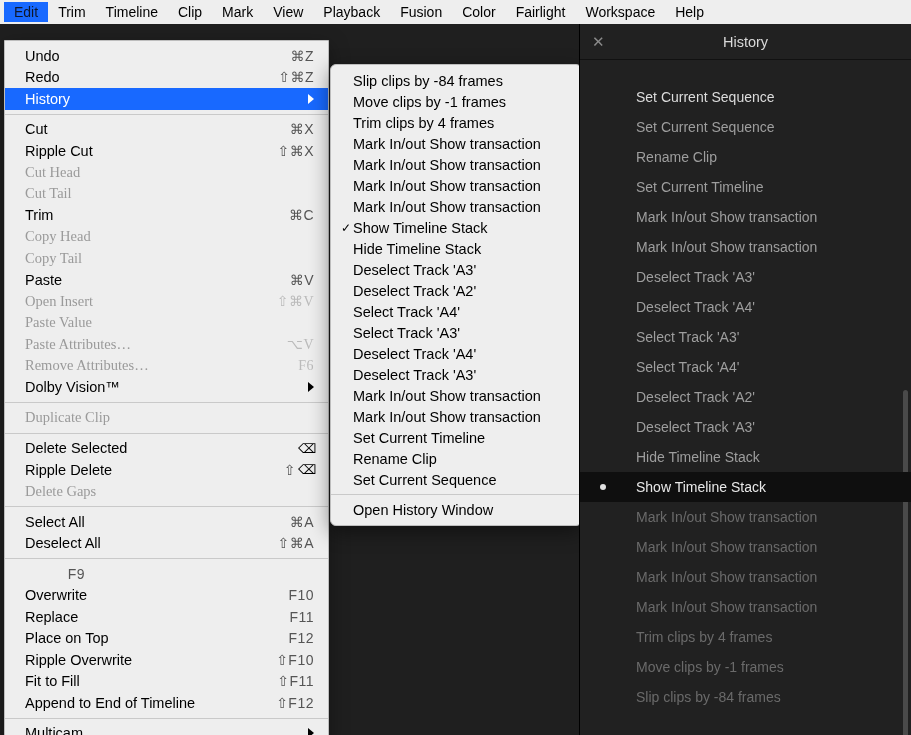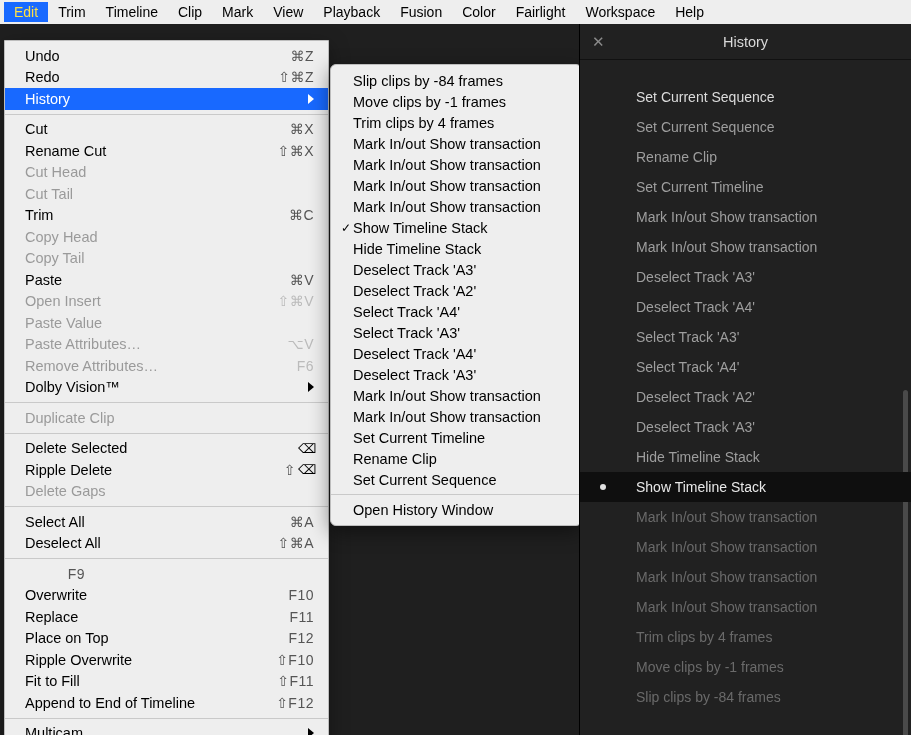--- a/index.html
+++ b/index.html
@@ -23,21 +23,21 @@
     padding-left: 4px;
     color: #000;
     font-size: 14px;
   }
   .menubar .menu-item {
     padding: 2px 10px;
     cursor: default;
   }
   .menubar .menu-item.active {
     background: #1869ff;
-    color: #fde047;
+    color: #0f172a;
   }
 
   
   .edit-dropdown {
     position: absolute;
     top: 40px;
     left: 4px;
     width: 325px;
     background: #eeeeee;
     color: #000;
@@ -51,21 +51,21 @@
   .edit-dropdown .row {
     display: flex;
     align-items: center;
     height: 21.5px;
     padding: 0 14px 0 20px;
   }
   .edit-dropdown .row.highlight {
     background: #1869ff;
     color: #fff;
   }
-  .edit-dropdown .row.disabled { color: #9a9a9a; }
+  .edit-dropdown .row.disabled { color: #9a9a9a; font-family: Liberation Serif, serif; }
   .edit-dropdown .label { flex: 1; }
   .edit-dropdown .shortcut {
     font-size: 14px;
     color: #555; letter-spacing: 0.5px;
     min-width: 60px; text-align: right;
   }
   .edit-dropdown .row.disabled .shortcut { color: #bbbbbb; }
   .edit-dropdown .sep {
     height: 1px;
     background: #c9c9c9;
@@ -214,21 +214,21 @@
     <div class="row highlight">
       <span class="label">History</span>
       <span class="arrow"></span>
     </div>
     <div class="sep"></div>
     <div class="row">
       <span class="label">Cut</span>
       <span class="shortcut">⌘X</span>
     </div>
     <div class="row">
-      <span class="label">Rename Cut</span>
+      <span class="label">Ripple Cut</span>
       <span class="shortcut">⇧⌘X</span>
     </div>
     <div class="row disabled">
       <span class="label">Cut Head</span>
       <span class="shortcut"></span>
     </div>
     <div class="row disabled">
       <span class="label">Cut Tail</span>
       <span class="shortcut"></span>
     </div>

